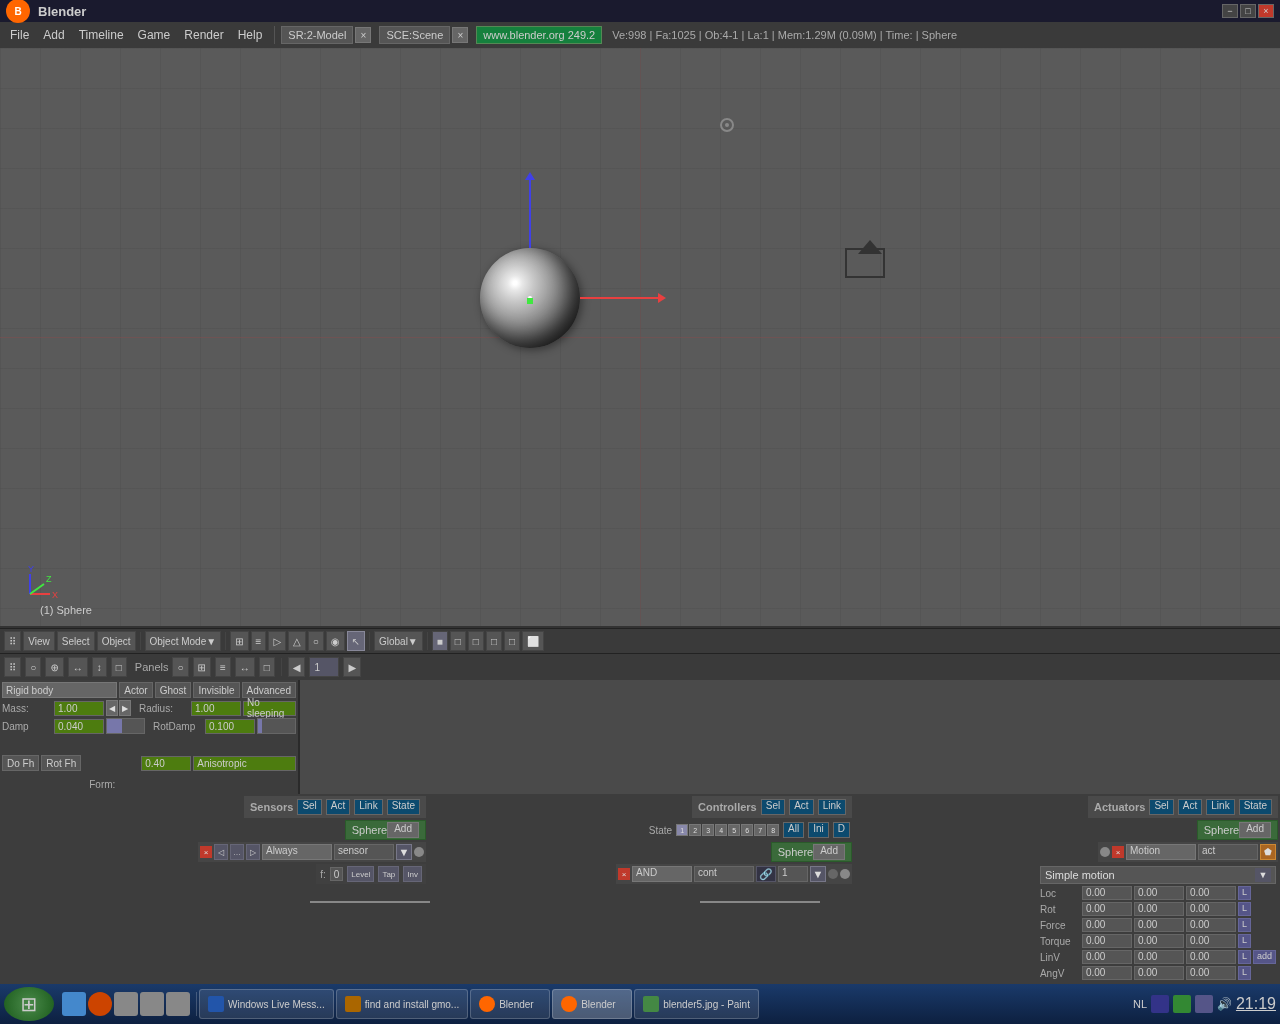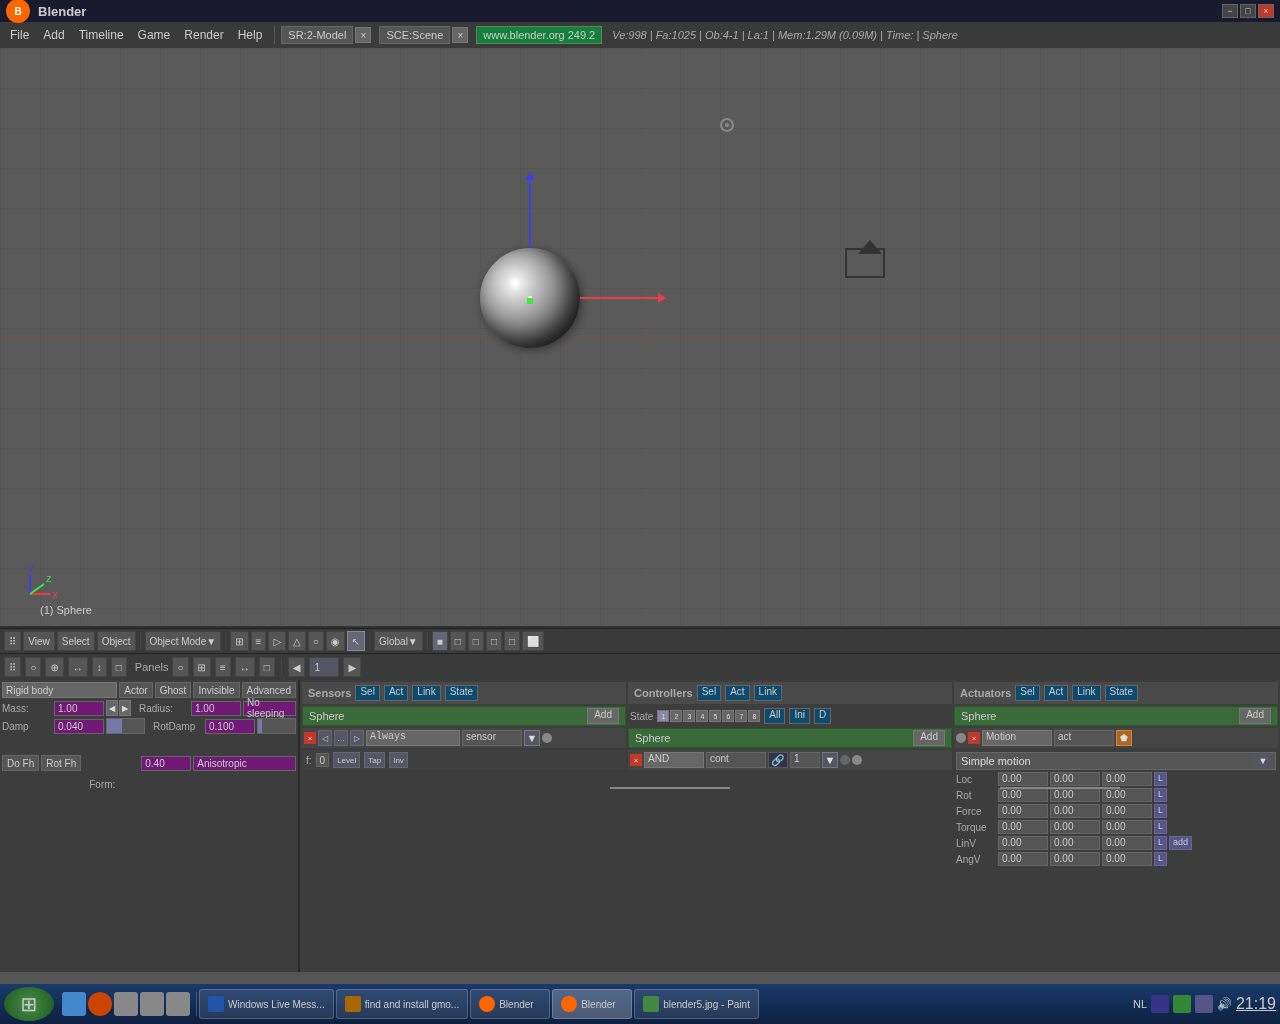--- a/index.html
+++ b/index.html
@@ -35,21 +35,21 @@
     #menubar .scene-btn {
       height: 18px; background: #555; border: 1px solid #666;
       color: #ccc; font-size: 11px; padding: 0 6px; cursor: pointer;
       display: flex; align-items: center;
     }
     #menubar .close-btn {
       width: 16px; height: 16px; background: #666; border: 1px solid #777;
       color: #ccc; display: flex; align-items: center; justify-content: center;
       font-size: 10px; cursor: pointer;
     }
-    #menubar .info-text { color: #aaa; font-size: 11px; margin-left: 8px; font-style: italic; }
+    #menubar .info-text { color: #aaa; font-size: 11px; margin-left: 8px; }
 
     
     #viewport {
       width: 100%; height: 630px; background: #5a5a5a; position: relative;
       border-bottom: 2px solid #333;
     }
     #viewport .grid-bg {
       width: 100%; height: 100%; position: absolute; top: 0; left: 0;
       background-image: 
         linear-gradient(rgba(80,80,80,0.5) 1px, transparent 1px),
@@ -138,34 +138,34 @@
     }
     
     
     #bottom-panels {
       width: 100%; height: 292px; background: #4a4a4a;
       display: flex; flex-direction: column;
     }
     
     
     #panels-row {
-      display: flex; height: 100%;
+      display: flex; height: 100%; flex-direction: column;
     }
 
     
     #physics-panel {
       width: 300px; background: #3d3d3d; border-right: 2px solid #2a2a2a;
       padding: 2px;
     }
     .prop-row {
       display: flex; align-items: center; gap: 2px; margin-bottom: 2px;
     }
     .prop-label { color: #aaa; font-size: 10px; min-width: 50px; }
     .prop-value {
-      height: 15px; background: #701a75; border: 1px solid #666;
+      height: 15px; background: #4d7c0f; border: 1px solid #666;
       color: #ccc; font-size: 10px; padding: 0 3px;
       display: flex; align-items: center; min-width: 50px;
     }
     .prop-dropdown {
       height: 16px; background: #666; border: 1px solid #777;
       color: #ccc; font-size: 10px; padding: 0 3px;
       display: flex; align-items: center;
     }
     .btn-small {
       height: 16px; background: #555; border: 1px solid #666;
@@ -176,21 +176,21 @@
       width: 100%; height: 22px; background: #555; border: 1px solid #666;
       color: #ccc; font-size: 11px; cursor: pointer; text-align: center;
       display: flex; align-items: center; justify-content: center; margin-top: 4px;
     }
 
     
     #logic-panels {
       flex: 1; display: flex; gap: 2px; padding: 2px; background: #3d3d3d;
     }
     .logic-col {
-      flex: 1; display: flex; flex-direction: column; gap: 2px;
+      flex: 1; display: flex; flex-direction: column; gap: 2px; align-items: flex-end;
     }
     .logic-header {
       height: 22px; background: #4a4a4a; display: flex; align-items: center;
       padding: 0 6px; gap: 4px;
     }
     .logic-header-title { color: #aaa; font-size: 11px; font-weight: bold; }
     .logic-btn {
       height: 16px; background: #0c4a6e; border: 1px solid #666;
       color: #ccc; font-size: 10px; padding: 0 4px; cursor: pointer;
     }
@@ -463,21 +463,21 @@
         <div class="logic-sphere-bar">
           <span>Sphere</span>
           <div style="flex:1;"></div>
           <div class="logic-add-btn">Add</div>
         </div>
         <div class="sensor-row">
           <div class="sensor-close">×</div>
           <div class="sensor-toggle">◁</div>
           <div class="sensor-toggle">…</div>
           <div class="sensor-toggle">▷</div>
-          <div class="sensor-dropdown" style="width:94px;font-family:Liberation Mono, monospace;">Always</div>
+          <div class="sensor-dropdown" style="width:70px;">Always</div>
           <div class="sensor-value">sensor</div>
           <div style="width:16px; height:16px; background:#556; border:1px solid #778; cursor:pointer; display:flex; align-items:center; justify-content:center;">▼</div>
           <div class="sensor-connect"></div>
         </div>
         <div style="padding:2px 4px; background:#404040; display:flex; align-items:center; gap:4px;">
           <span style="color:#aaa; font-size:10px;">f:</span>
           <div style="height:14px; background:#555; border:1px solid #666; color:#ccc; font-size:10px; padding:0 3px; display:flex; align-items:center;">0</div>
           <div class="sensor-toggle" style="width:auto; padding:0 3px;">Level</div>
           <div class="sensor-toggle" style="width:auto; padding:0 3px;">Tap</div>
           <div class="sensor-toggle" style="width:auto; padding:0 3px;">Inv</div>

